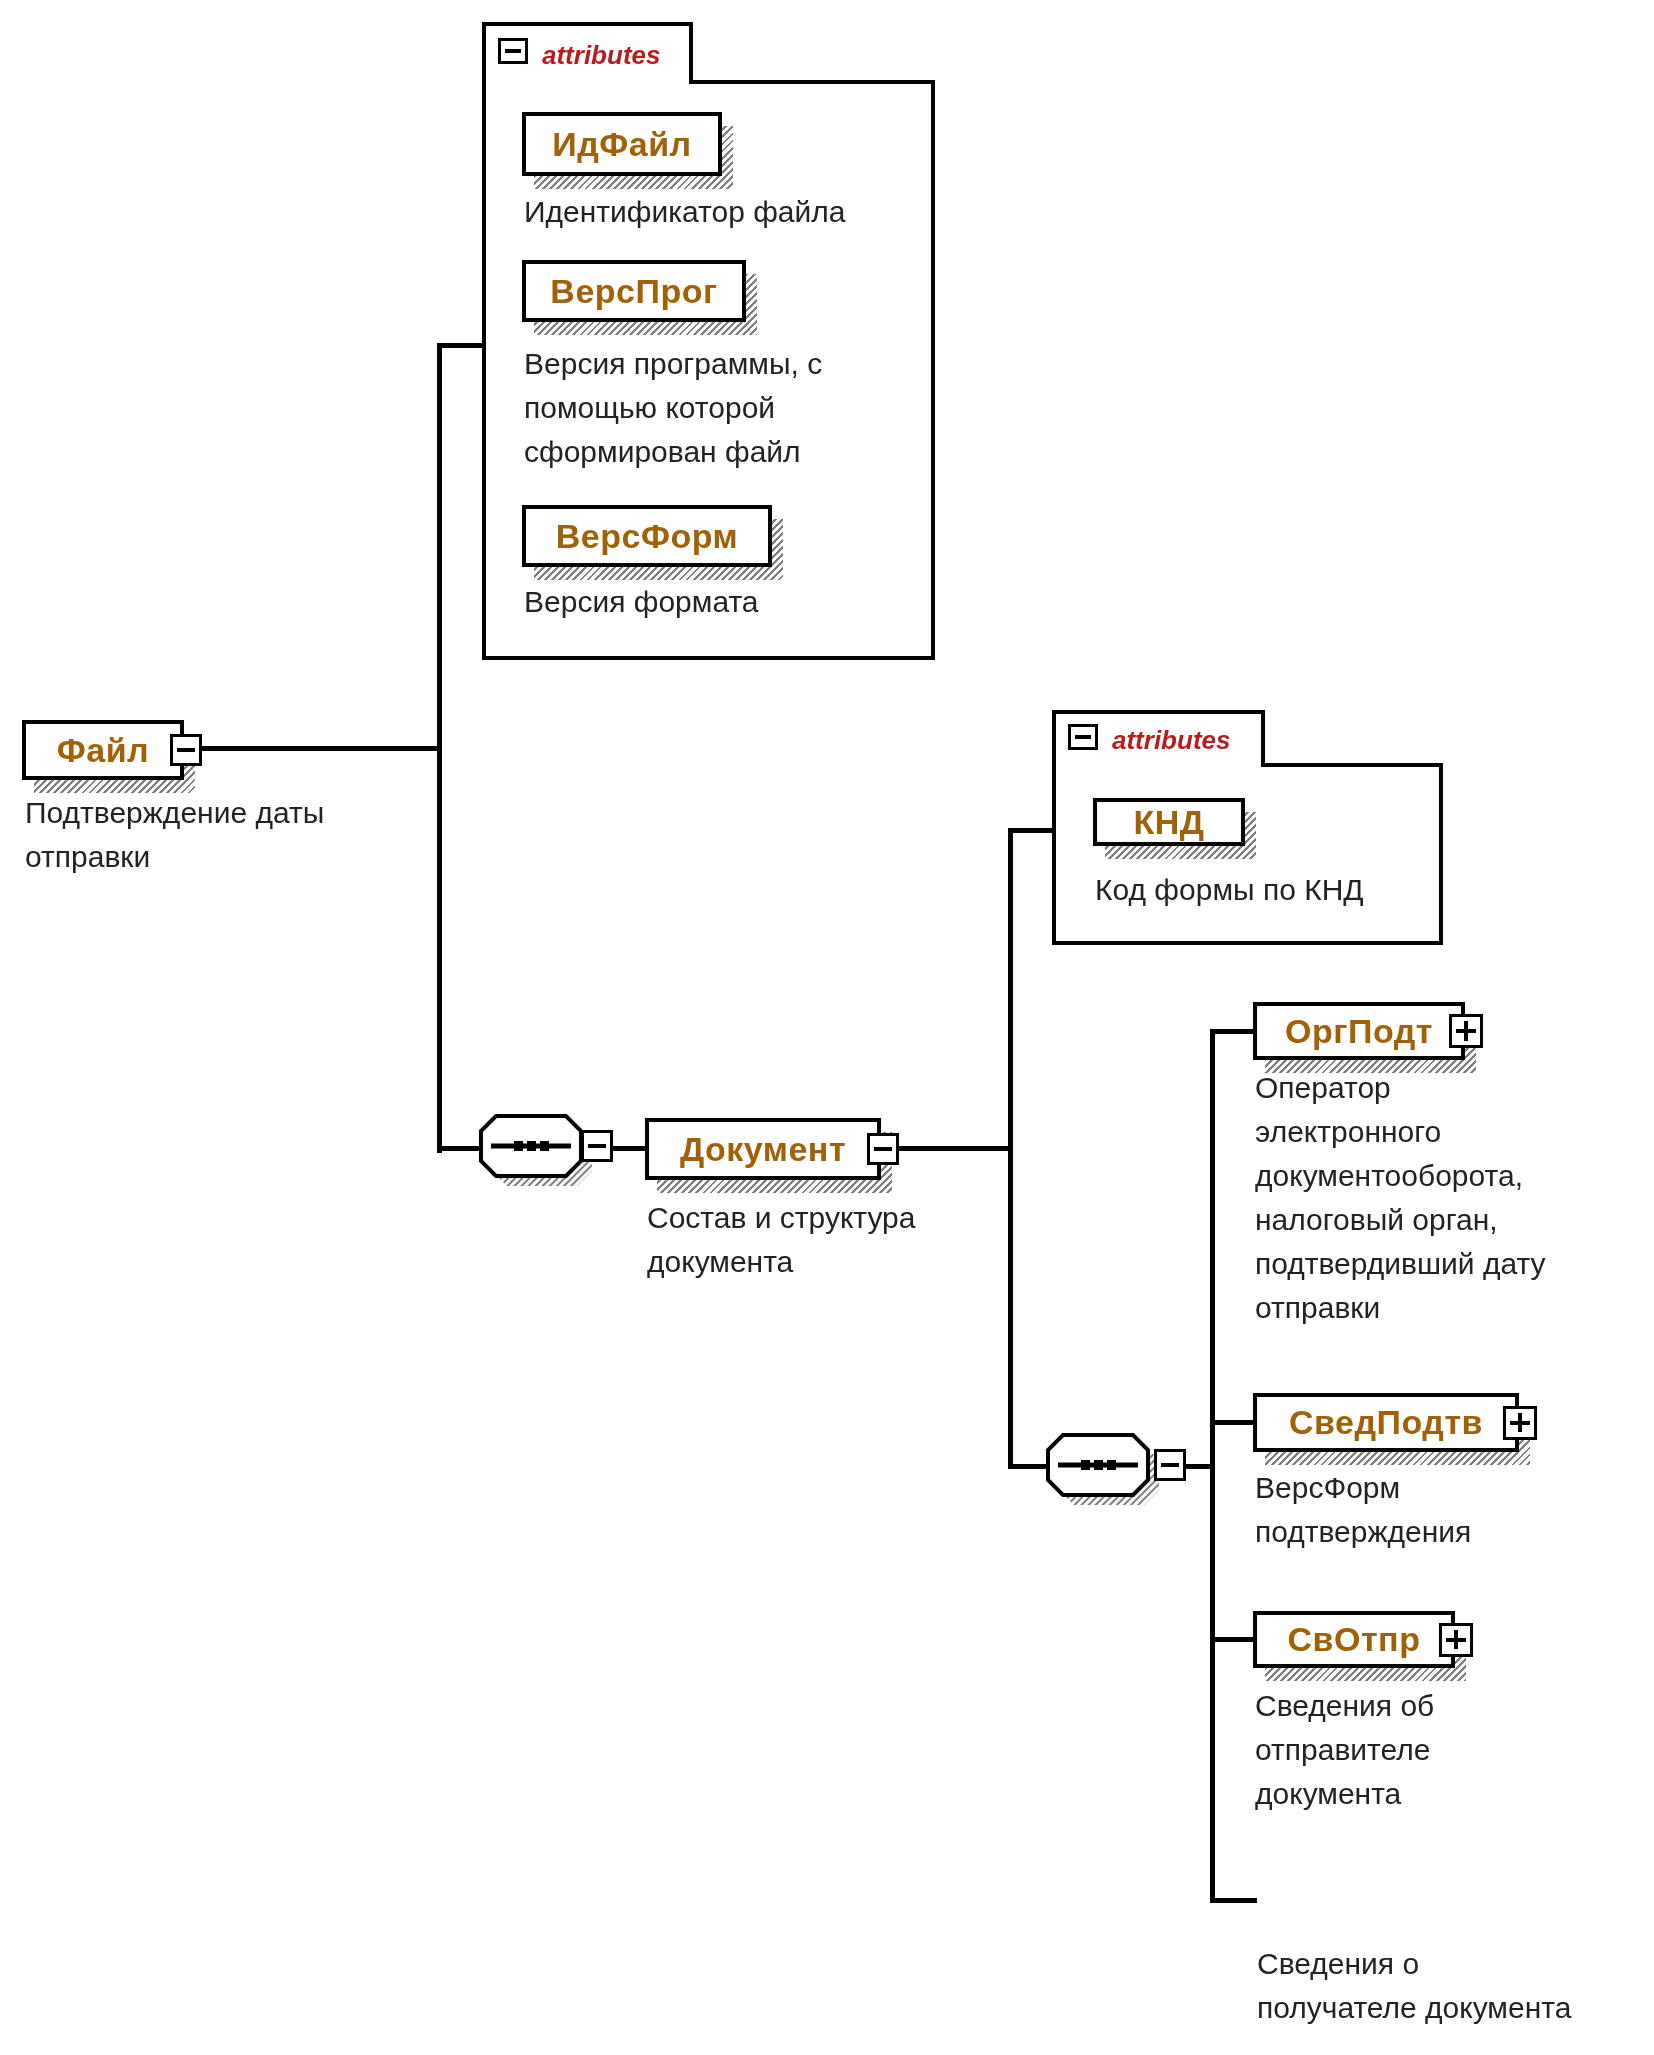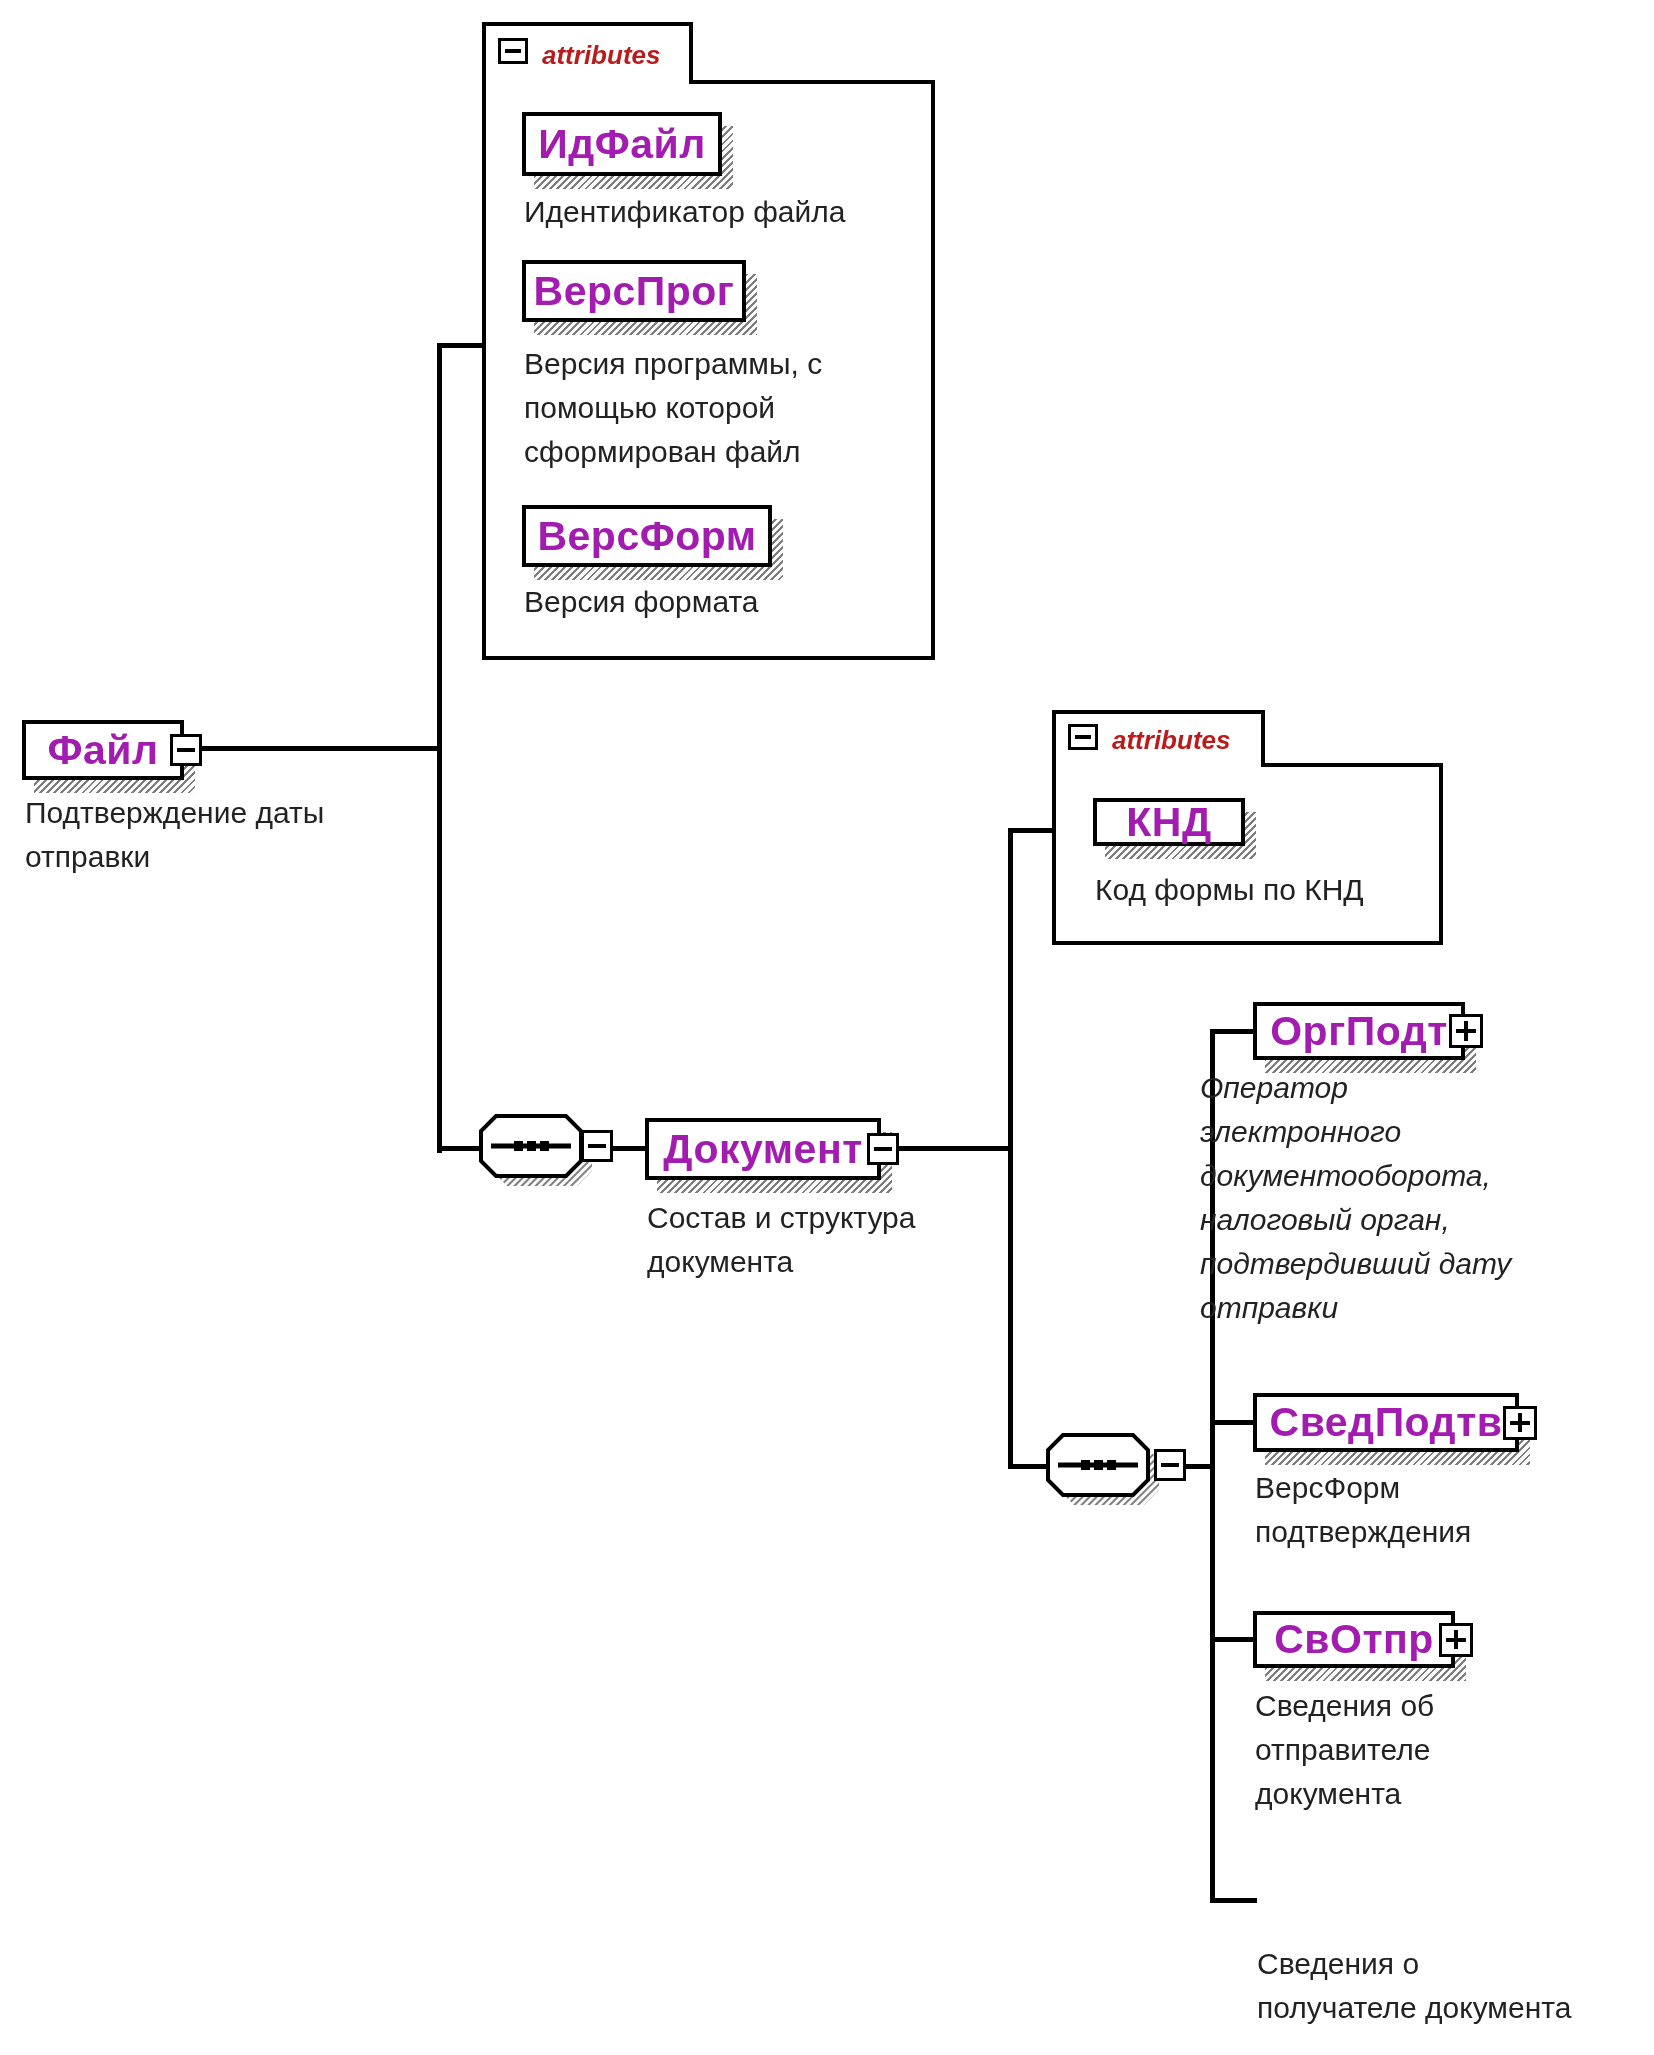--- a/index.html
+++ b/index.html
@@ -17,21 +17,21 @@
   .attr-main{position:absolute;background:#fff;border:4px solid #000;border-top:none;z-index:1;box-sizing:border-box;}
   .attr-topseg{position:absolute;background:#000;height:4px;z-index:2;}
   .attr-tab{position:absolute;background:#fff;border:4px solid #000;border-bottom:none;z-index:2;box-sizing:border-box;}
   .attr-label{position:absolute;font-size:26px;font-weight:bold;font-style:italic;color:#b91c1c;white-space:nowrap;}
   
   .elwrap{position:absolute;z-index:3;}
   .el-shadow{position:absolute;left:12px;top:14px;right:-11px;bottom:-13px;
     background:repeating-linear-gradient(135deg,#7d7d7d 0 2px,#fbfbfb 2px 5px);z-index:1;}
   .el{position:absolute;inset:0;background:#fff;border:4px solid #000;z-index:2;
     display:flex;align-items:center;justify-content:center;box-sizing:border-box;}
-  .elname{font-size:41px;font-weight:bold;color:#a21caf;letter-spacing:.5px;white-space:nowrap;}
+  .elname{font-size:34px;font-weight:bold;color:#a16207;letter-spacing:.5px;white-space:nowrap;}
   
   .cbox{position:absolute;background:#fff;border:3px solid #000;z-index:4;box-sizing:border-box;}
   .cbox::before{content:"";position:absolute;left:16%;right:16%;top:50%;margin-top:-2px;height:4px;background:#000;}
   .cbox.plus::after{content:"";position:absolute;top:16%;bottom:16%;left:50%;margin-left:-2px;width:4px;background:#000;}
   .cbox.sz-tab{width:30px;height:26px;}
   .cbox.sz-m{width:32px;height:32px;}
   .cbox.sz-p{width:34px;height:34px;}
   .cbox.on-el{right:-18px;top:50%;transform:translateY(-50%);}
   
   .desc{position:absolute;font-size:30px;line-height:44px;color:#222;white-space:pre-line;z-index:3;}
@@ -160,21 +160,21 @@
   </div>
   <div class="cbox sz-m" style="left:1154px;top:1449px;"></div>
 
   <div class="elwrap" style="left:1253px;top:1002px;width:212px;height:58px;">
     <div class="el-shadow"></div>
     <div class="el">
         <span class="elname">ОргПодт</span>
       </div>
     <div class="cbox sz-p plus on-el"></div>
   </div>
-  <div class="desc" style="left:1200px;top:1066px;width:400px;font-style:italic;">Оператор
+  <div class="desc" style="left:1255px;top:1066px;width:400px;">Оператор
 электронного
 документооборота,
 налоговый орган,
 подтвердивший дату
 отправки</div>
 
   <div class="elwrap" style="left:1253px;top:1393px;width:266px;height:59px;">
     <div class="el-shadow"></div>
     <div class="el">
         <span class="elname">СведПодтв</span>

